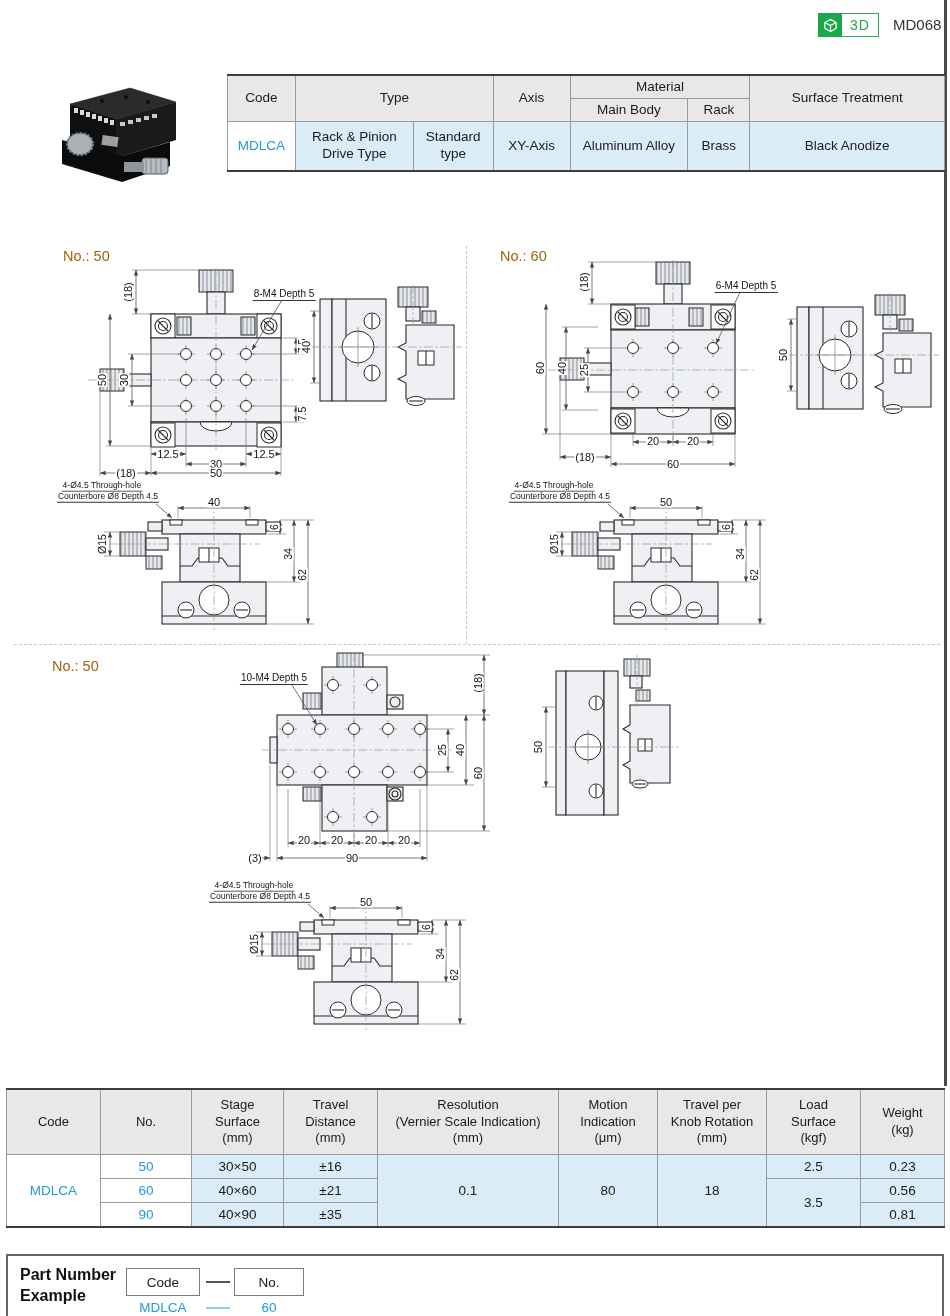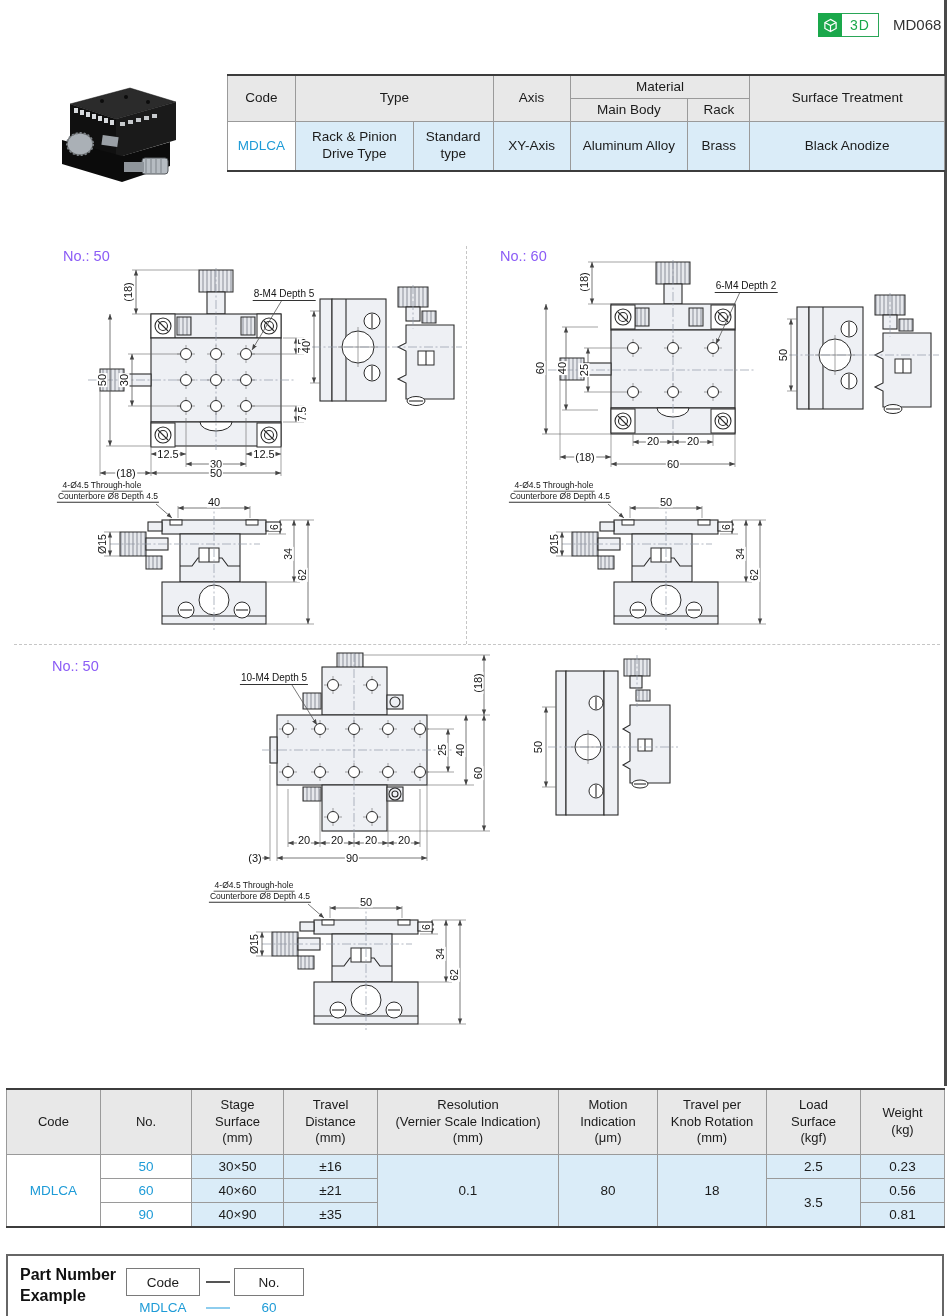--- a/index.html
+++ b/index.html
@@ -20,21 +20,21 @@
   .spec{width:718px;border-top:2px solid #3c3c3c;border-bottom:2px solid #3c3c3c;font-size:13.5px;}
   .spec th,.spec td{border:1px solid #9a9a9a;text-align:center;padding:2px 3px;font-weight:normal;line-height:1.25;}
   .spec th{background:#e8e8e8;height:18px;}
   .spec td{height:44px;background:#daecf8;}
   .spec td.codecell{background:#fff;color:#1e9bd7;}
 
   
   .note{position:absolute;left:227px;top:174px;width:714px;font-size:14.5px;line-height:1.35;color:#171717;}
   .info-ic{display:inline-flex;width:14px;height:14px;border:1.3px solid #e2453a;border-radius:50%;color:#e2453a;align-items:center;justify-content:center;font-size:10px;font-style:italic;font-family:"Liberation Serif",serif;vertical-align:-2px;margin-right:2px;}
 
-  .sec-title{position:absolute;color:#8b5cf6;font-size:14.5px;}
+  .sec-title{position:absolute;color:#a16207;font-size:14.5px;}
   .divider-v{position:absolute;left:466px;top:246px;height:398px;border-left:1px dashed #c6c6c6;}
   .divider-h{position:absolute;left:14px;top:644px;width:926px;border-top:1px dashed #c6c6c6;}
   .watermark{position:absolute;left:300px;top:618px;width:400px;text-align:center;font-size:58px;font-weight:bold;letter-spacing:6px;color:#e3e3e7;z-index:0;font-family:"DejaVu Sans",sans-serif;}
 
   .draw{position:absolute;z-index:1;}
   .draw svg{display:block;overflow:visible;}
   .dim{position:absolute;font-size:11px;color:#141414;background:#fff;padding:0 1px;line-height:1;white-space:nowrap;z-index:3;transform:translate(-50%,-50%);}
   .dim.ul{border-bottom:1px solid #333;padding-bottom:1px;}
 
   
@@ -467,21 +467,21 @@
     </div>
 
   <div class="draw" style="left:488px;top:260px;width:300px;height:208px;">
     <svg width="300" height="208" viewBox="0 0 300 208">
         <use href="#sym-top60"></use>
       </svg>
   <span class="dim" style="left: 96px; top: 22px; transform: translate(-50%, -50%) rotate(-90deg);">(18)</span>
       <span class="dim" style="left: 52px; top: 108px; transform: translate(-50%, -50%) rotate(-90deg);">60</span>
       <span class="dim" style="left: 74px; top: 108px; transform: translate(-50%, -50%) rotate(-90deg);">40</span>
       <span class="dim" style="left: 96px; top: 110px; transform: translate(-50%, -50%) rotate(-90deg);">25</span>
-      <span class="dim ul" style="left: 258px; top: 27px; font-size: 10px; transform: translate(-50%, -50%);">6-M4 Depth 2</span>
+      <span class="dim ul" style="left: 258px; top: 27px; font-size: 10px; transform: translate(-50%, -50%);">6-M4 Depth 5</span>
       <span class="dim" style="left: 165px; top: 181px; transform: translate(-50%, -50%);">20</span>
       <span class="dim" style="left: 205px; top: 181px; transform: translate(-50%, -50%);">20</span>
       <span class="dim" style="left: 97px; top: 197px; transform: translate(-50%, -50%);">(18)</span>
       <span class="dim" style="left: 185px; top: 204px; transform: translate(-50%, -50%);">60</span>
     </div>
   <div class="draw" style="left:775px;top:293px;width:170px;height:135px;">
     <svg width="170" height="135" viewBox="0 0 170 135">
         <use href="#sym-side"></use>
       </svg>
   <span class="dim" style="left: 8px; top: 62px; transform: translate(-50%, -50%) rotate(-90deg);">50</span>

